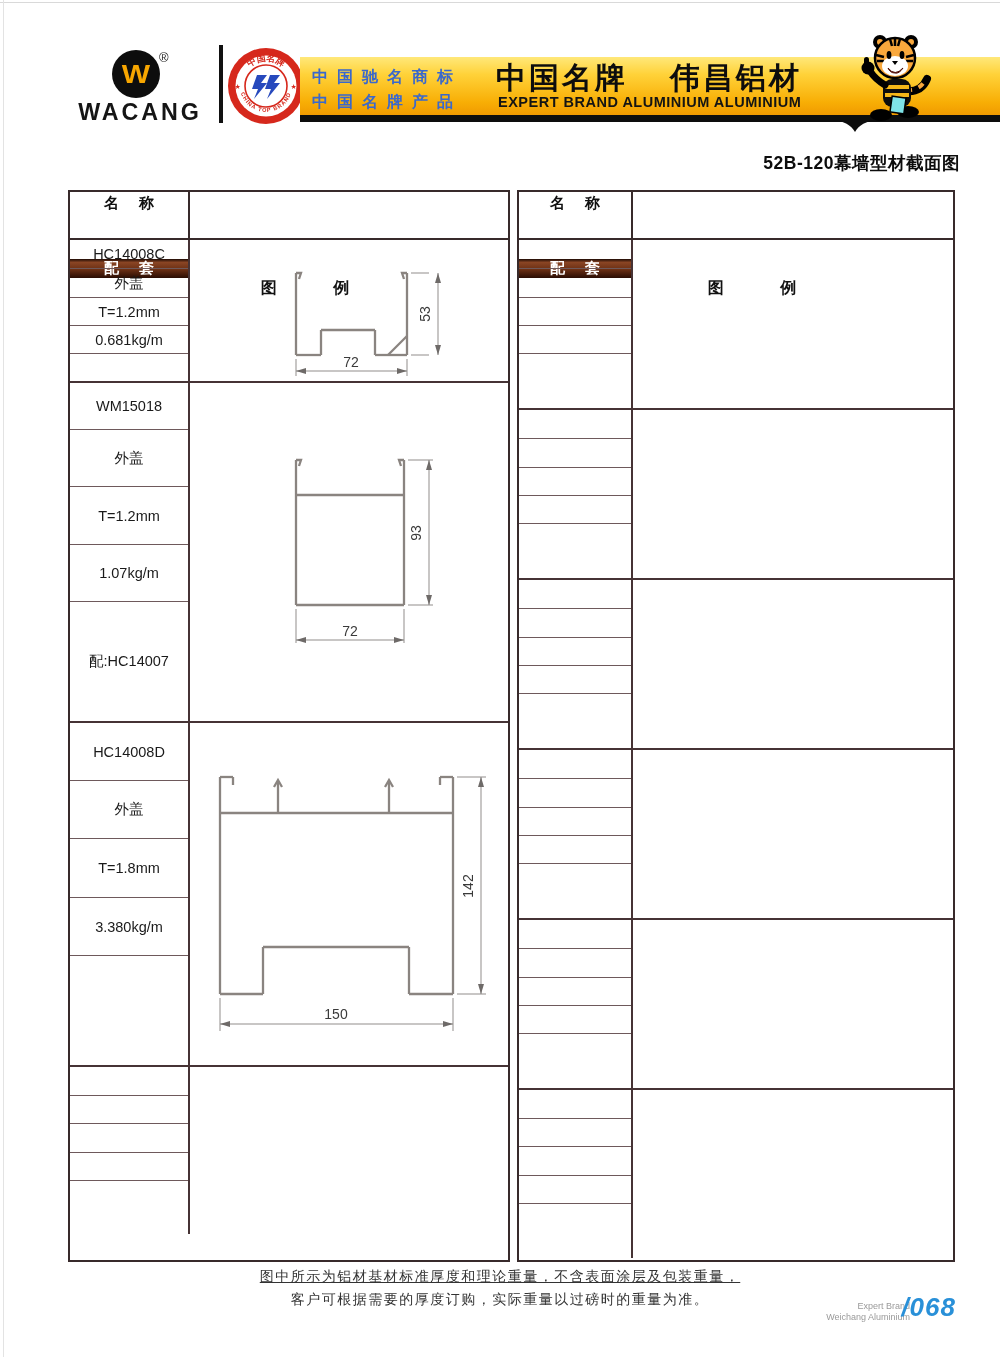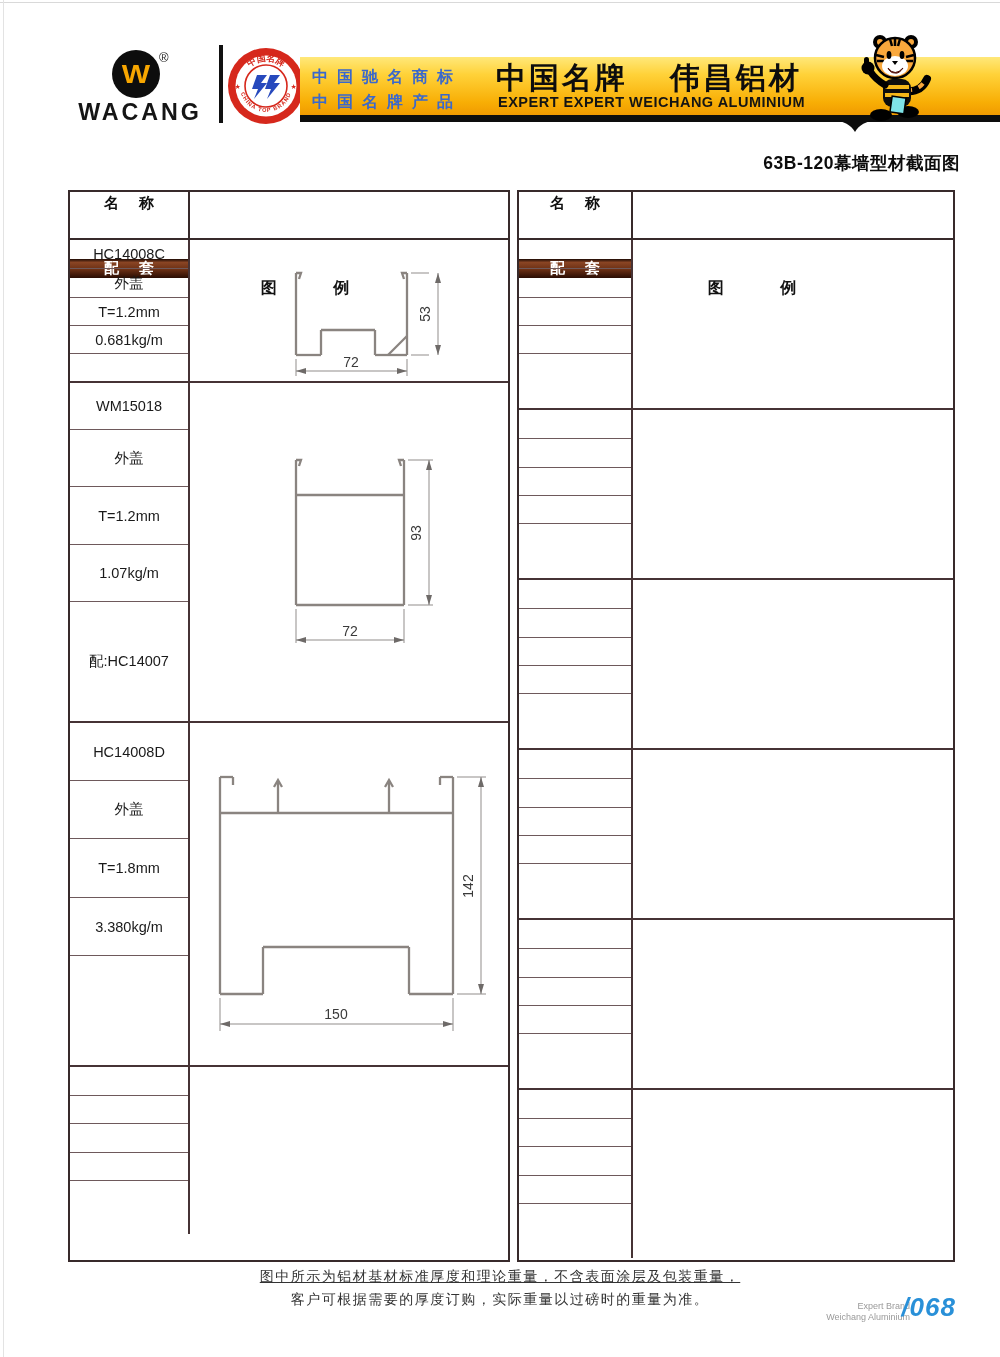--- a/index.html
+++ b/index.html
@@ -110,21 +110,21 @@
 </svg>
 
 <div class="abs banner">
   <div class="claims">
     <div>中国驰名商标</div>
     <div>中国名牌产品</div>
   </div>
   <div class="banner-cn">
     <span>中国名牌</span><span class="gap"></span><span>伟昌铝材</span>
   </div>
-  <div class="banner-en">EXPERT EXPERT WEICHANG ALUMINIUM</div>
+  <div class="banner-en">EXPERT BRAND ALUMINIUM ALUMINIUM</div>
 </div>
 <svg class="abs banner-notch" width="44" height="13" viewBox="0 0 44 13">
   <path d="M0,0 H44 C33,1 26,5 22,12 C18,5 11,1 0,0 Z" fill="#0d0d0d"></path>
 </svg>
 
 <svg class="abs tiger-svg" width="96" height="96" viewBox="0 0 96 96">
   <path d="M62,64 Q78,66 84,52" stroke="#000" stroke-width="8" fill="none" stroke-linecap="round"></path>
   <path d="M63,63 Q77,64 82,53" stroke="#f9a83c" stroke-width="4" fill="none" stroke-dasharray="6 7"></path>
   <ellipse cx="38" cy="88" rx="11" ry="6" fill="#000"></ellipse>
   <ellipse cx="65" cy="85" rx="11" ry="6" fill="#000"></ellipse>
@@ -143,21 +143,21 @@
   <path d="M47,12 l2,7 M52,11 v8 M57,12 l-2,7" stroke="#000" stroke-width="2.5"></path>
   <path d="M33,28 l8,2 M34,34 l7,0" stroke="#000" stroke-width="2.5"></path>
   <path d="M71,28 l-8,2 M70,34 l-7,0" stroke="#000" stroke-width="2.5"></path>
   <ellipse cx="52" cy="39" rx="13" ry="10" fill="#fff"></ellipse>
   <ellipse cx="46" cy="28" rx="2.4" ry="4" fill="#000"></ellipse>
   <ellipse cx="59" cy="28" rx="2.4" ry="4" fill="#000"></ellipse>
   <path d="M49,34 l6,0 l-3,4 z" fill="#000"></path>
   <path d="M45,41 Q52,50 60,41 Q56,47 52,46 Q47,46 45,41 Z" fill="#c3271a" stroke="#4a0d05" stroke-width="1"></path>
 </svg>
 
-<div class="abs section-title">63B-120幕墙型材截面图</div>
+<div class="abs section-title">52B-120幕墙型材截面图</div>
 
 <div class="tbl tbl-left">
   <div class="hdr">
     <div class="hdr-name-col">
       <div class="hdr-name">名 称</div>
       <div class="hdr-match">配 套</div>
     </div>
     <div class="hdr-legend">图 例</div>
   </div>
 

